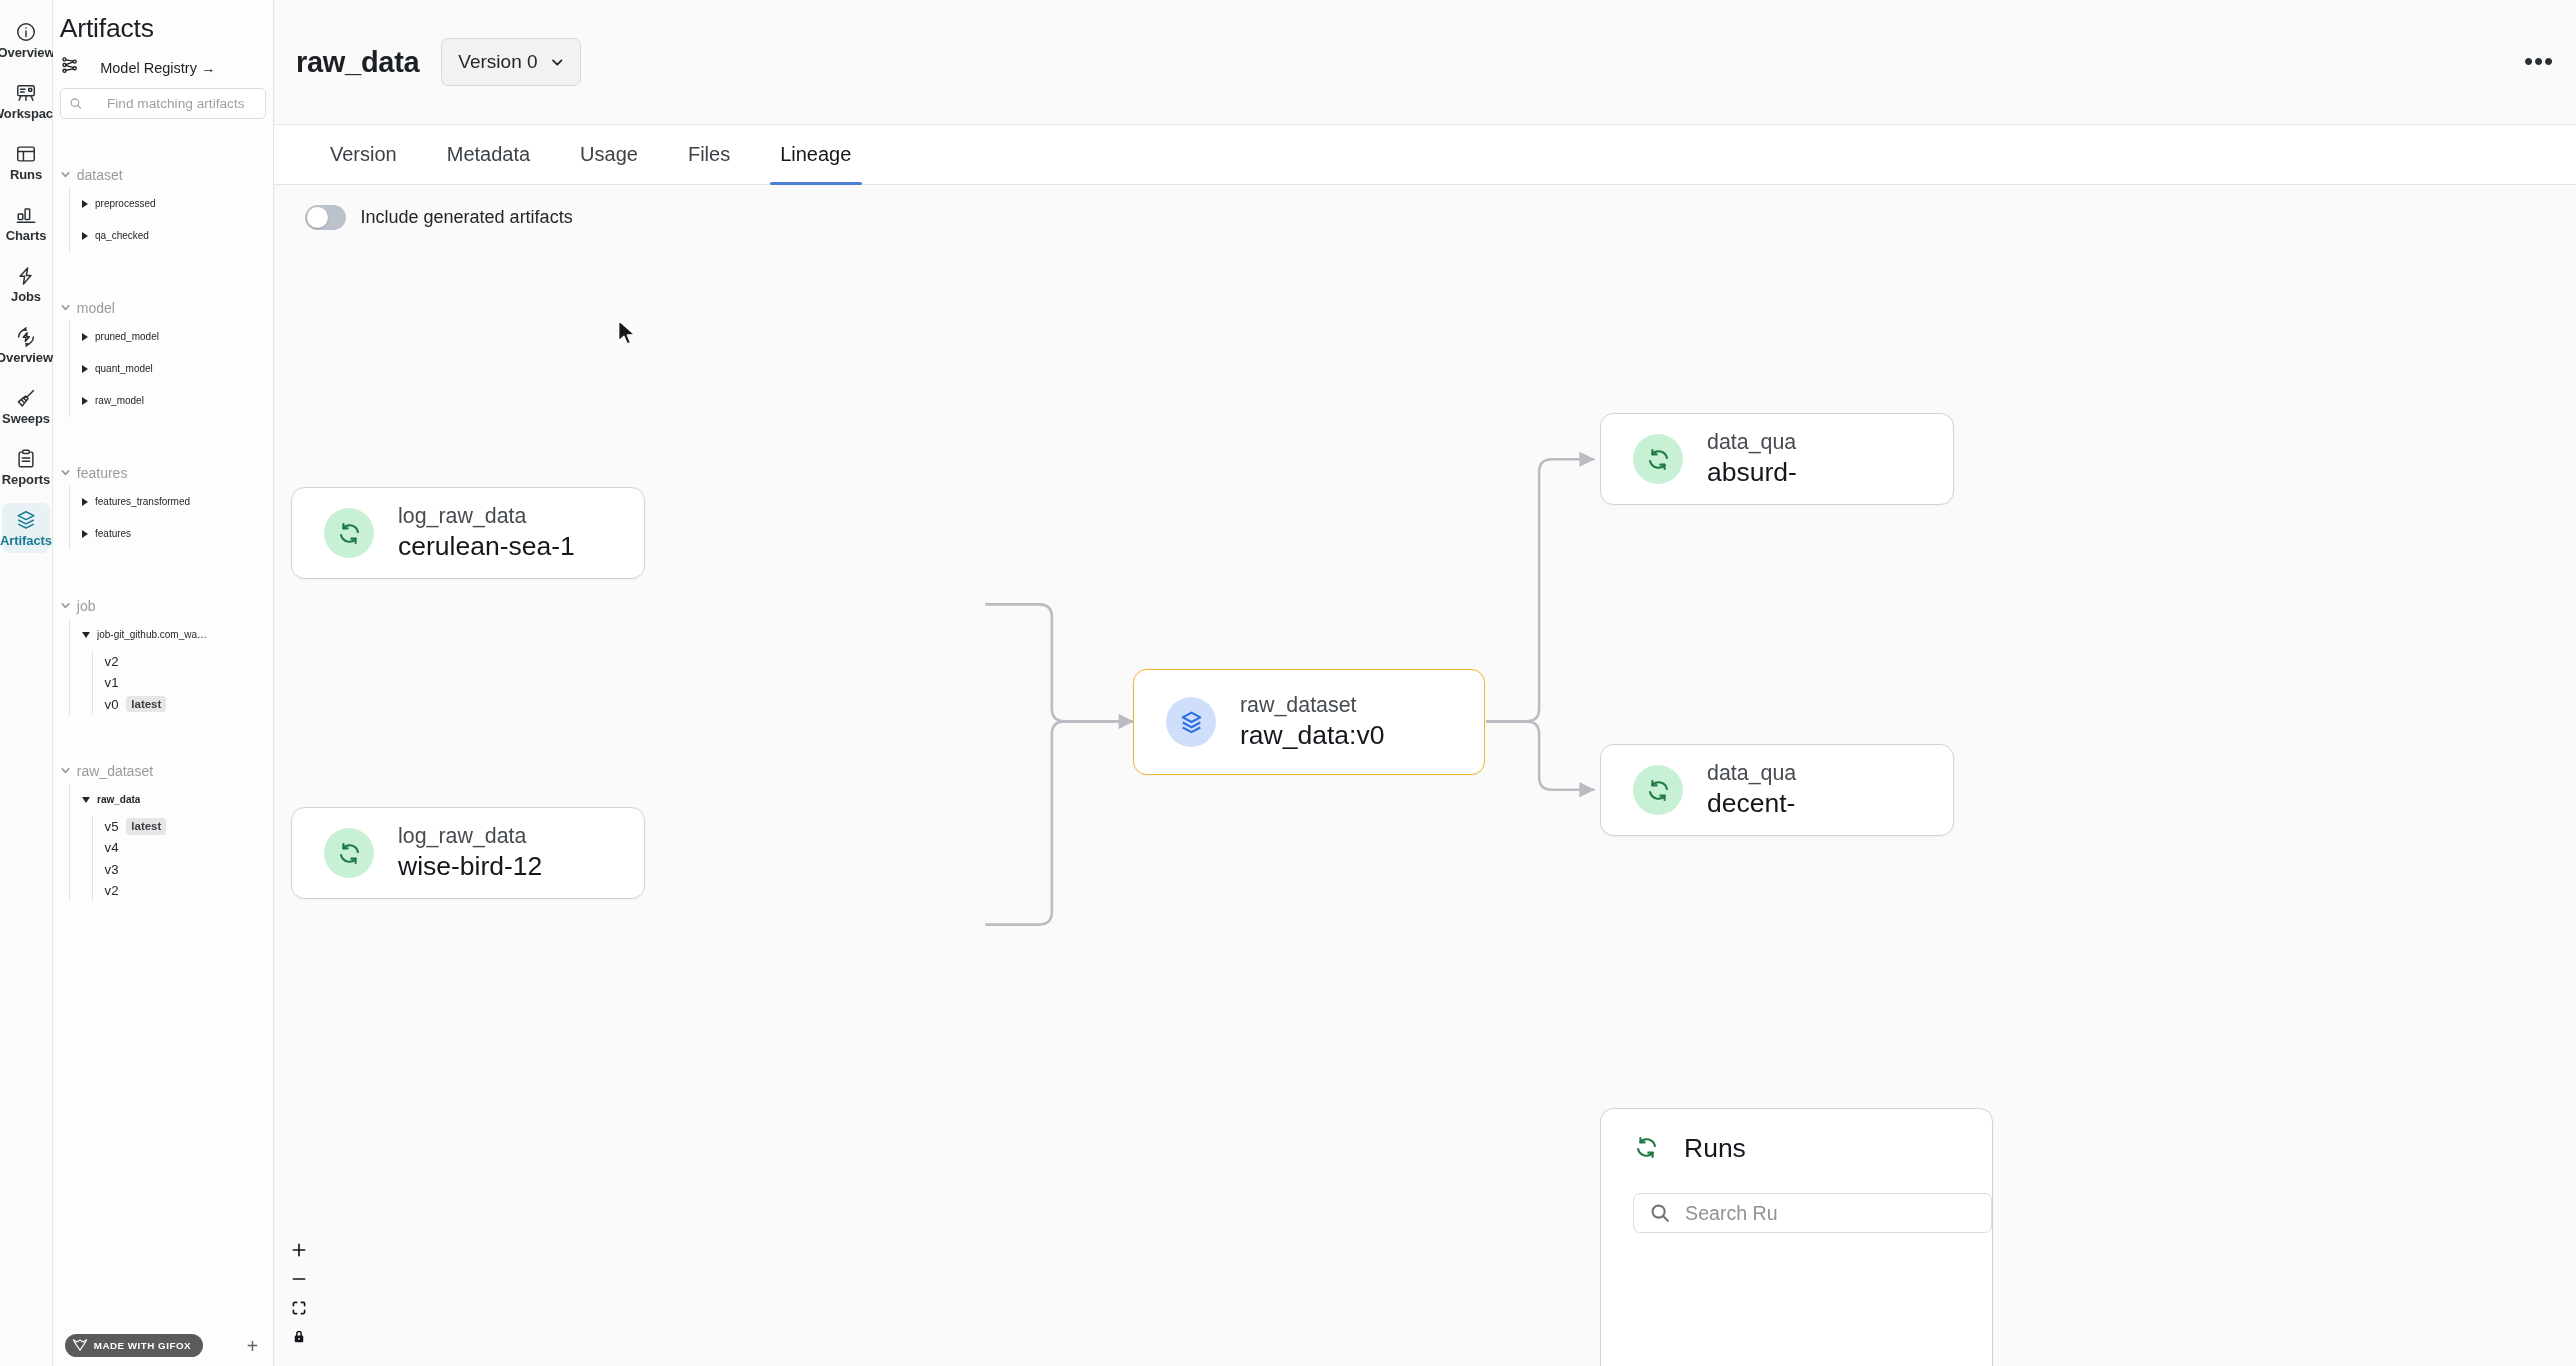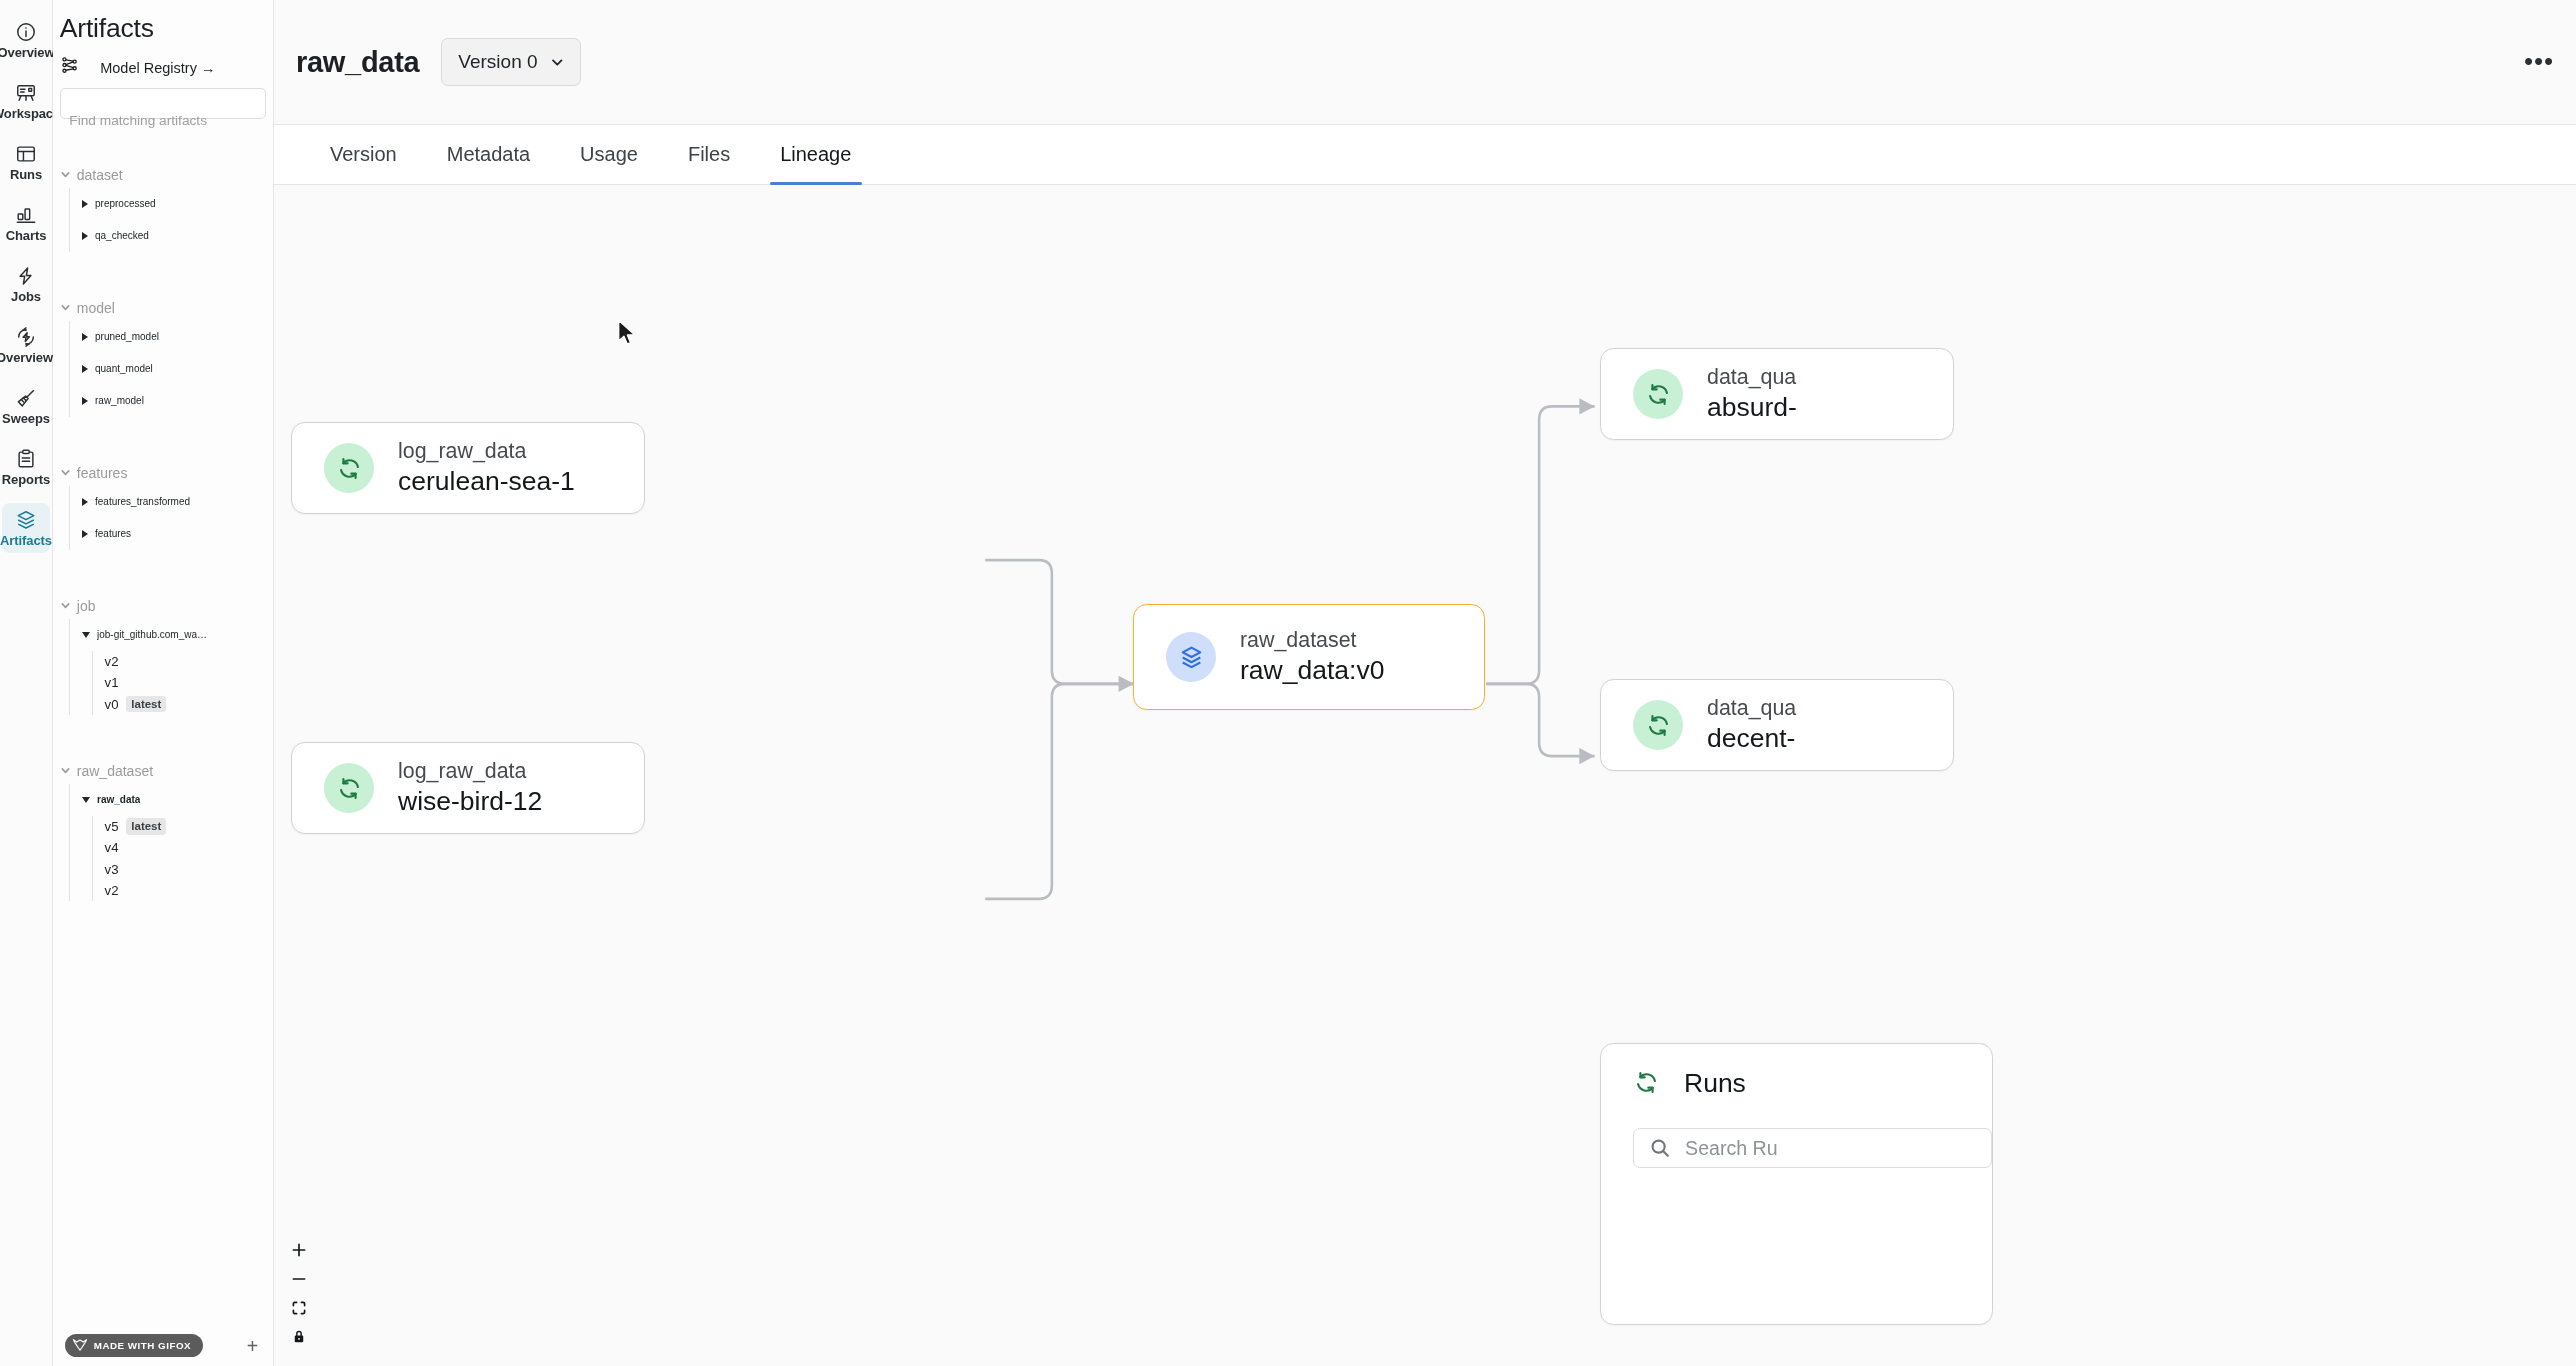--- a/index.html
+++ b/index.html
@@ -54,21 +54,20 @@
     padding: 10.2px 0 0 6.8px; cursor: pointer;
   }
   .registry-row .rtxt { font-size: 14.5px; color: #1c2025; white-space: nowrap; }
   .search-box {
     margin: 12px 6.8px 0 6.8px;
     height: 31px;
     border: 0.9px solid #dcdcdc; border-radius: 5.1px;
     background: #fff;
     display: flex; align-items: center; gap: 24px;
     padding: 0 8.5px;
-    flex-direction: column;
   }
   .search-box input {
     border: 0; outline: 0; background: transparent;
     font-size: 13.7px; color: #2b3034;
     font-family: "Liberation Sans", sans-serif;
     width: 100%;
   }
   .search-box input::placeholder { color: #a0a0a0; }
 
   .tree { margin-top: 13.7px; padding-left: 6.8px; }
@@ -499,20 +498,26 @@
           <span>Usage</span>
         </div>
       <div class="tab">
           <span>Files</span>
         </div>
       <div class="tab active">
           <span>Lineage</span>
         </div>
     </nav>
 
+    <div class="toggle-row">
+      <div class="switch">
+        <div class="knob"></div>
+      </div>
+      <span class="toggle-label">Include generated artifacts</span>
+    </div>
 
     <div class="canvas">
 
       <svg class="edges" viewBox="0 0 2693 1308" preserveAspectRatio="none">
         <g fill="none" stroke="#b9bdc2" stroke-width="3">
 
           <path d="M832 415 H895 Q910 415 910 430 V537 Q910 552 925 552 H1006"></path>
 
           <path d="M832 790 H895 Q910 790 910 775 V567 Q910 552 925 552 H1006"></path>
 

